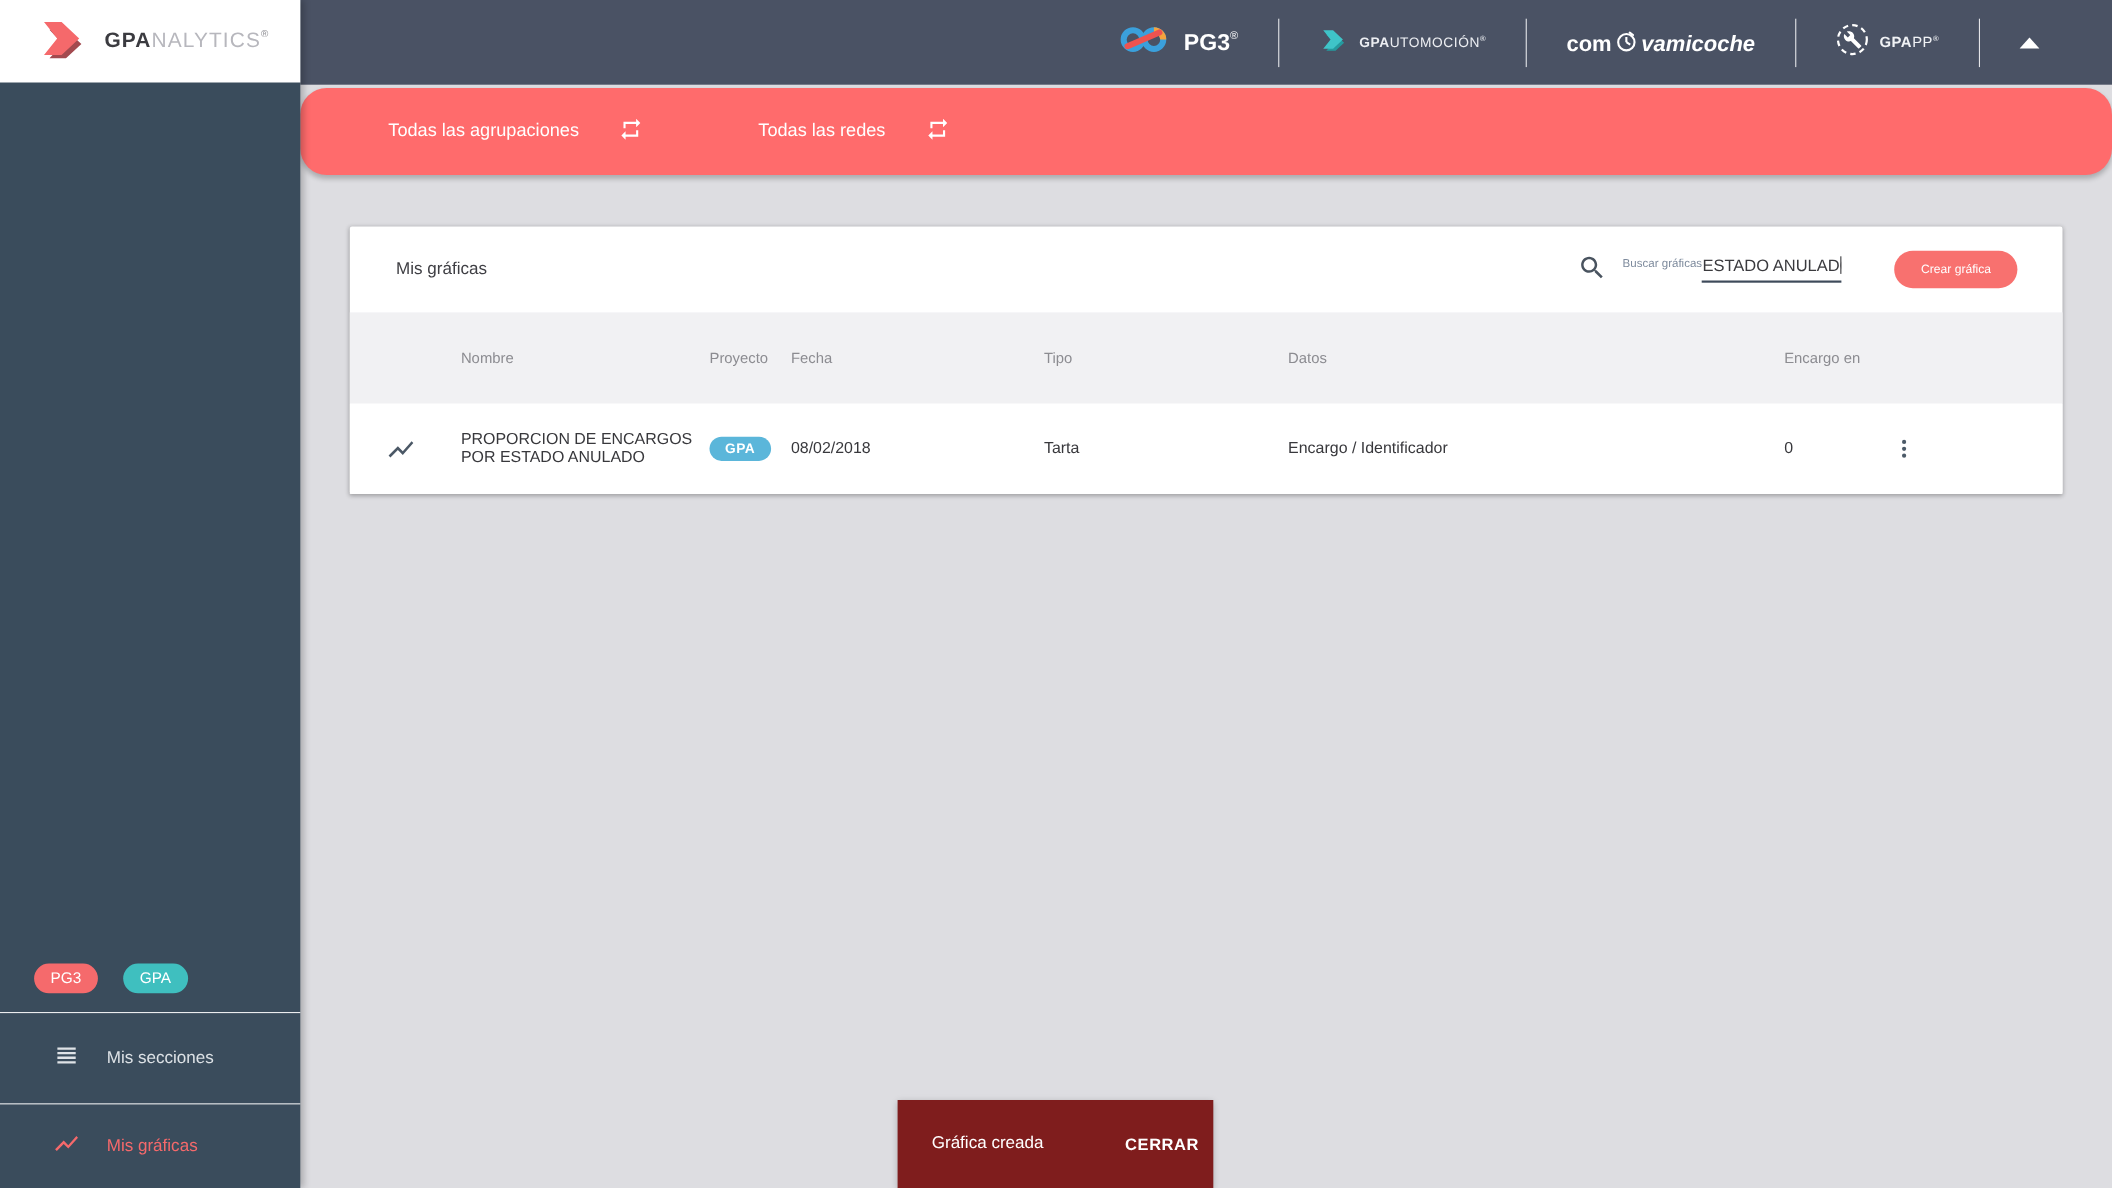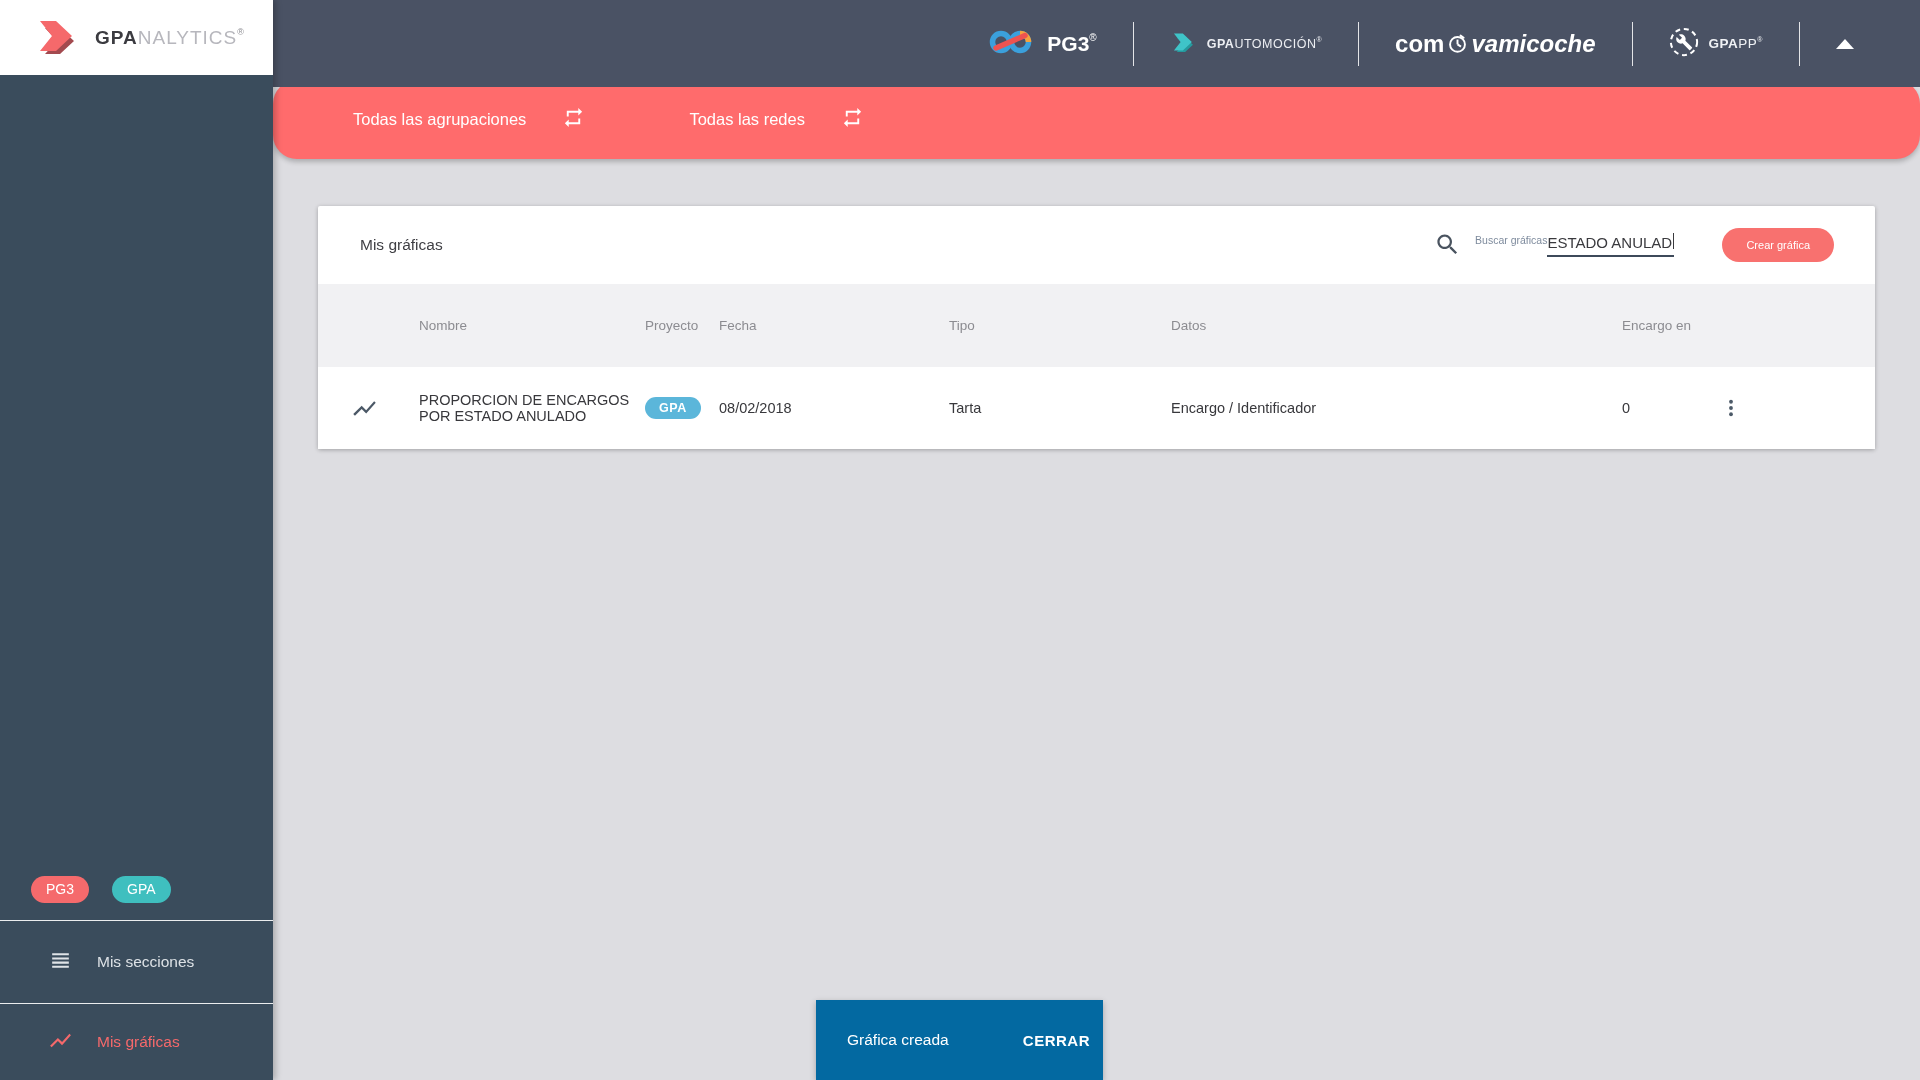--- a/index.html
+++ b/index.html
@@ -41,33 +41,33 @@
     position:absolute; left:0; width:100%; display:flex; align-items:center;
     padding-left:48px; cursor:pointer;
   }
   .side-item-1 { top:921px; height:82px; }
   .side-item-2 { top:1004px; height:76px; }
   .side-item .label { margin-left:24px; font-size:15.5px; color:#dde2e6; }
   .side-item.active .label { color:#f5696b; }
 
   
   .topbar {
-    position:absolute; left:273px; top:0; width:1647px; height:87px;
+    position:absolute; left:273px; top:0; width:1647px; height:77px;
     background:#4a5264; z-index:20;
     display:flex; align-items:center; justify-content:flex-end;
     padding-right:66px;
   }
   .topbar .sep { width:1px; height:44px; background:rgba(255,255,255,0.85); margin:0 36px; }
   .toplogo { display:flex; align-items:center; white-space:nowrap; cursor:pointer; }
   .pg3-text { color:#fff; font-size:21px; font-weight:700; margin-left:12px; }
   .pg3-text .r { font-size:10px; vertical-align:10px; font-weight:400; }
   .auto-text { color:#eceef2; font-size:12.5px; letter-spacing:0.5px; margin-left:9px; }
   .auto-text .b { font-weight:700; }
   .auto-text .r { font-size:7px; vertical-align:6px; }
-  .com-text { color:#fff; font-size:24px; font-weight:700; }
+  .com-text { color:#fff; font-size:20px; font-weight:700; }
   .com-text .it { font-style:italic; }
   .com-clock { margin:0 3px; position:relative; top:2px; }
   .gpapp-text { color:#f0f2f5; font-size:13.5px; letter-spacing:0.5px; margin-left:10px; }
   .gpapp-text .b { font-weight:700; }
   .gpapp-text .r { font-size:7px; vertical-align:6px; }
   .caret-up {
     width:0; height:0; margin-left:0;
     border-left:9px solid transparent; border-right:9px solid transparent;
     border-bottom:10px solid #ffffff; cursor:pointer;
   }
@@ -126,21 +126,21 @@
   .cell-name { font-size:13.8px; line-height:16.5px; color:#333337; max-width:212px; }
   .proj-badge {
     display:inline-block; background:#5bb6da; color:#fff; font-weight:700;
     font-size:12.5px; padding:4px 14px; border-radius:12px; letter-spacing:0.5px;
   }
   .kebab { display:flex; cursor:pointer; padding:4px; }
 
   
   .snackbar {
     position:absolute; left:816px; top:1000px; width:287px; height:80px;
-    background:#0369a1; z-index:40; display:flex; align-items:center;
+    background:#7f1d1d; z-index:40; display:flex; align-items:center;
     box-shadow:0 2px 6px rgba(0,0,0,0.25);
   }
   .snack-msg { color:#fff; font-size:15.5px; margin-left:31px; }
   .snack-action { color:#fff; font-size:15px; font-weight:700; letter-spacing:0.5px; margin-left:auto; margin-right:13px; cursor:pointer; }
 </style>
 </head>
 <body>
 
 <div class="sidebar">
   <div class="logo-box">

